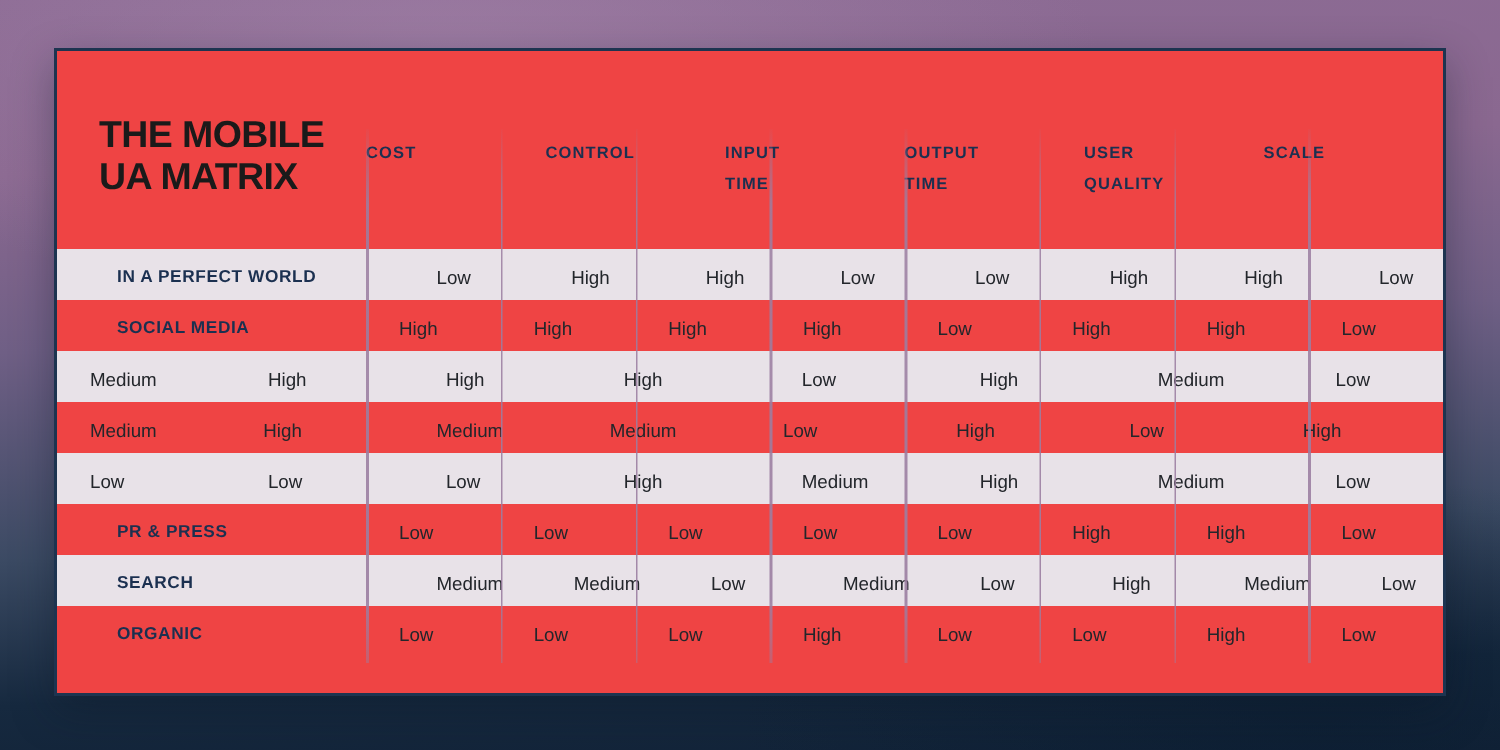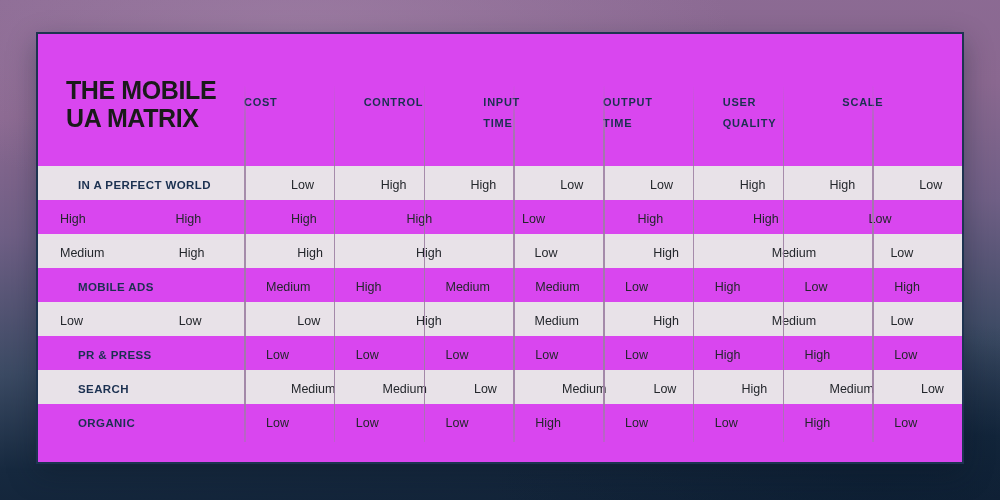--- a/index.html
+++ b/index.html
@@ -23,21 +23,21 @@
       radial-gradient(ellipse 60% 50% at 88% 96%, rgba(10,28,48,0.55) 0%, rgba(10,28,48,0) 65%);
     pointer-events: none;
   }
 
   .card {
     position: absolute;
     left: 36px;
     top: 32px;
     width: 928px;
     height: 432px;
-    background: #d946ef;
+    background: #ef4444;
     border: 2px solid #1d3450;
     box-sizing: border-box;
     box-shadow: 0 10px 26px rgba(12,22,38,0.35);
     overflow: hidden;
   }
 
   .matrix {
     position: relative;
     width: 100%;
     height: 100%;
@@ -202,41 +202,41 @@
           <div class="cell">Low</div>
           <div class="cell">High</div>
           <div class="cell">High</div>
           <div class="cell">Low</div>
           <div class="cell">Low</div>
           <div class="cell">High</div>
           <div class="cell">High</div>
           <div class="cell">Low</div>
         </div>
         <div class="row">
-          <div class="cell">High</div>
-          <div class="cell">High</div>
-          <div class="cell">High</div>
-          <div class="cell">High</div>
-          <div class="cell">Low</div>
-          <div class="cell">High</div>
-          <div class="cell">High</div>
-          <div class="cell">Low</div>
-        </div>
-        <div class="row striped">
-          <div class="cell">Medium</div>
-          <div class="cell">High</div>
-          <div class="cell">High</div>
-          <div class="cell">High</div>
-          <div class="cell">Low</div>
-          <div class="cell">High</div>
-          <div class="cell">Medium</div>
-          <div class="cell">Low</div>
-        </div>
-        <div class="row">
-          <div class="row-label">MOBILE ADS</div>
+          <div class="row-label">SOCIAL MEDIA</div>
+          <div class="cell">High</div>
+          <div class="cell">High</div>
+          <div class="cell">High</div>
+          <div class="cell">High</div>
+          <div class="cell">Low</div>
+          <div class="cell">High</div>
+          <div class="cell">High</div>
+          <div class="cell">Low</div>
+        </div>
+        <div class="row striped">
+          <div class="cell">Medium</div>
+          <div class="cell">High</div>
+          <div class="cell">High</div>
+          <div class="cell">High</div>
+          <div class="cell">Low</div>
+          <div class="cell">High</div>
+          <div class="cell">Medium</div>
+          <div class="cell">Low</div>
+        </div>
+        <div class="row">
           <div class="cell">Medium</div>
           <div class="cell">High</div>
           <div class="cell">Medium</div>
           <div class="cell">Medium</div>
           <div class="cell">Low</div>
           <div class="cell">High</div>
           <div class="cell">Low</div>
           <div class="cell">High</div>
         </div>
         <div class="row striped">

